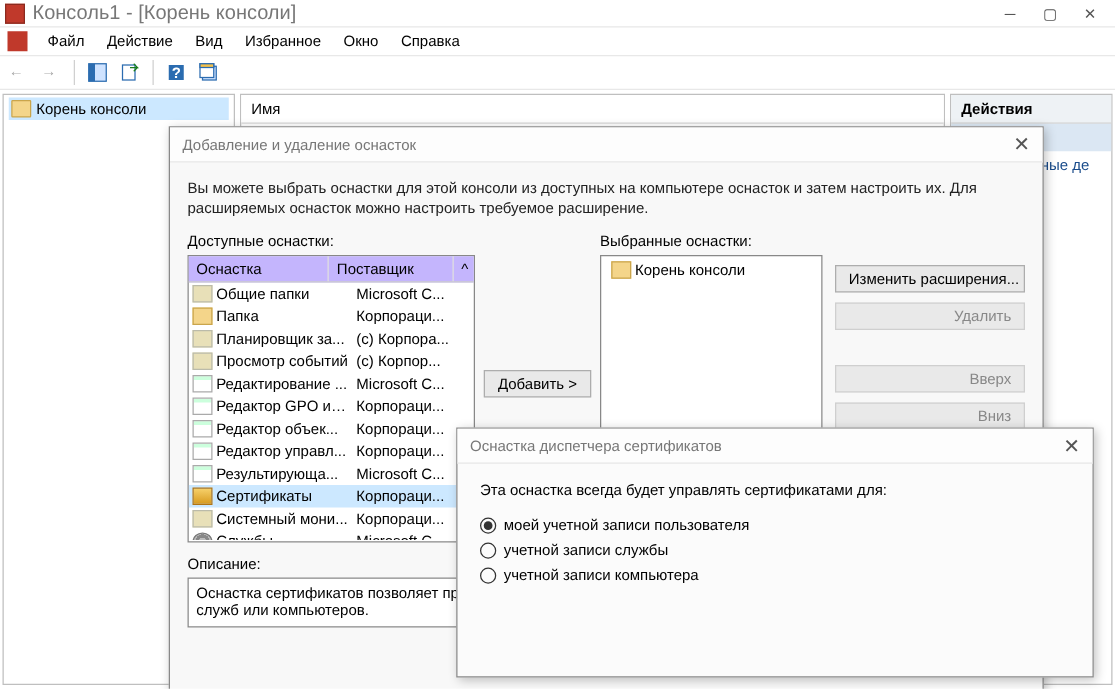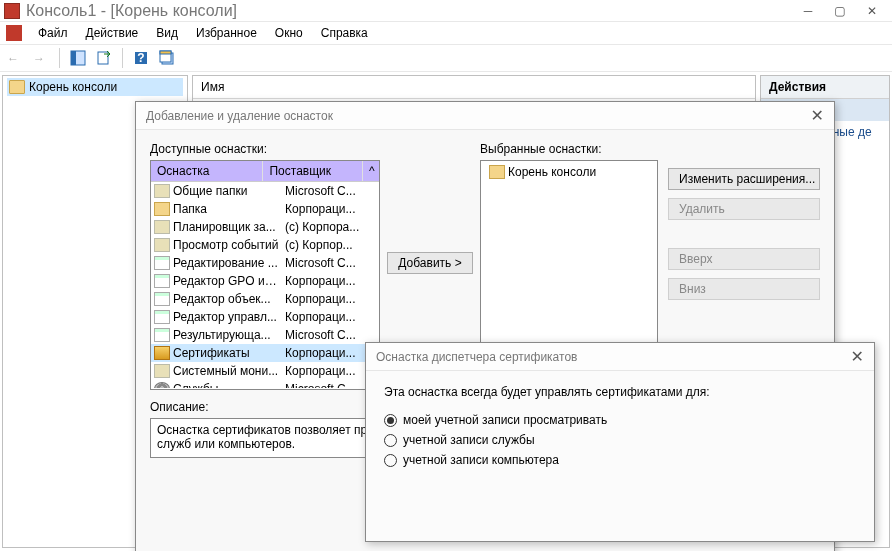--- a/index.html
+++ b/index.html
@@ -58,21 +58,21 @@
 .list-head .cell { padding: 3px 6px; border-right: 1px solid #e0e0e0; }
 .list-head .c1 { flex: 1.15; }
 .list-head .c2 { flex: 1; }
 .list-head .cs { width: 16px; border-right: none; }
 .list-rows { max-height: 206px; overflow: hidden; }
 .row { display: flex; align-items: center; height: 18px; }
 .row .ri { width: 16px; height: 14px; margin: 0 3px; }
 .row .rc1 { flex: 1.15; white-space: nowrap; overflow: hidden; text-overflow: ellipsis; }
 .row .rc2 { flex: 1; white-space: nowrap; overflow: hidden; text-overflow: ellipsis; padding-left: 4px;}
 .row.sel { background: #cce8ff; }
-.btn { min-width: 80px; padding: 3px 10px; background: #e9e9e9; border: 1px solid #adadad; text-align: left; cursor: default; white-space: nowrap; }
+.btn { min-width: 80px; padding: 3px 10px; background: #e9e9e9; border: 1px solid #adadad; text-align: right; cursor: default; white-space: nowrap; }
 .btn.disabled { color: #888; border-color: #cfcfcf; }
 .sel-list { flex: 1; border: 1px solid #888; background: #fff; height: 230px; padding: 2px; }
 .sel-list .row { padding: 0 3px; }
 .btn-col { width: 152px; display: flex; flex-direction: column; gap: 8px; }
 .btn-col .btn { width: 100%; }
 .desc-area { margin-top: 10px; }
 .desc-box { border: 1px solid #888; background: #fff; height: 40px; padding: 4px 6px; }
 
 
 .dlg2 { left: 365px; top: 342px; width: 510px; height: 200px; background: #fbfbfb; }
@@ -166,20 +166,21 @@
     </div>
   </div>
 </div>
 
 <div class="dialog dlg1">
   <div class="dlg-title">
     <span>Добавление и удаление оснасток</span>
     <span class="x">✕</span>
   </div>
   <div class="dlg-body">
+    <div class="dlg-desc">Вы можете выбрать оснастки для этой консоли из доступных на компьютере оснасток и затем настроить их. Для расширяемых оснасток можно настроить требуемое расширение.</div>
 
     <div class="two-col">
 
       <div class="col-avail">
         <div class="list-label">Доступные оснастки:</div>
         <div class="listbox">
           <div class="list-head">
             <div class="cell c1">Оснастка</div>
             <div class="cell c2">Поставщик</div>
             <div class="cell cs">^</div>
@@ -284,21 +285,21 @@
 <div class="dialog dlg2">
   <div class="dlg-title">
     <span>Оснастка диспетчера сертификатов</span>
     <span class="x">✕</span>
   </div>
   <div class="dlg-body">
     <div style="margin-bottom:14px">Эта оснастка всегда будет управлять сертификатами для:</div>
     <div id="radio-opts">
         <div class="radio-row">
           <span class="radio checked"></span>
-          <span>моей учетной записи просматривать</span>
+          <span>моей учетной записи пользователя</span>
         </div>
         <div class="radio-row">
           <span class="radio"></span>
           <span>учетной записи службы</span>
         </div>
         <div class="radio-row">
           <span class="radio"></span>
           <span>учетной записи компьютера</span>
         </div>
       </div>

